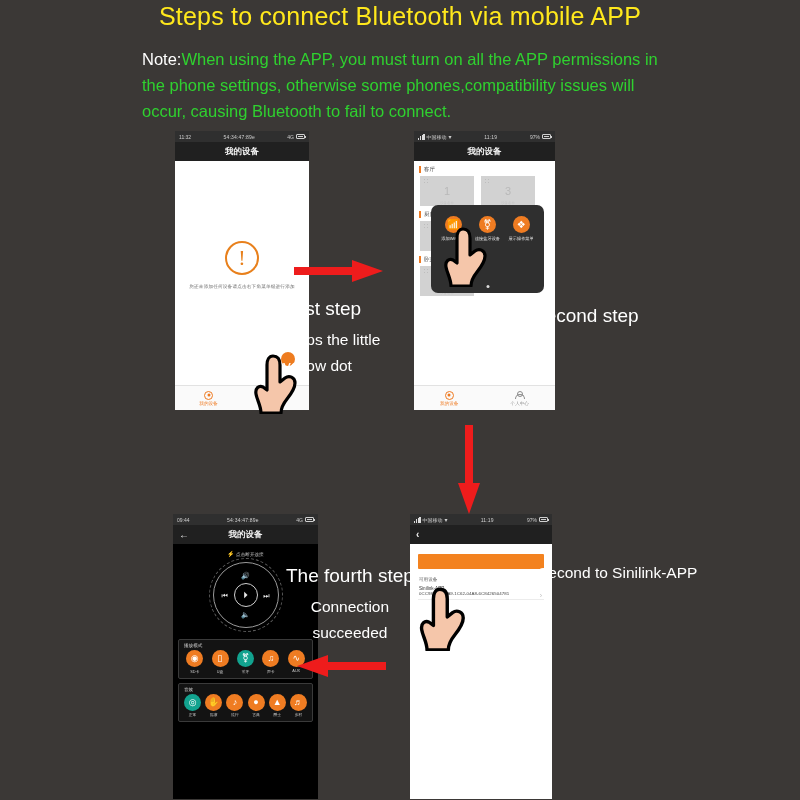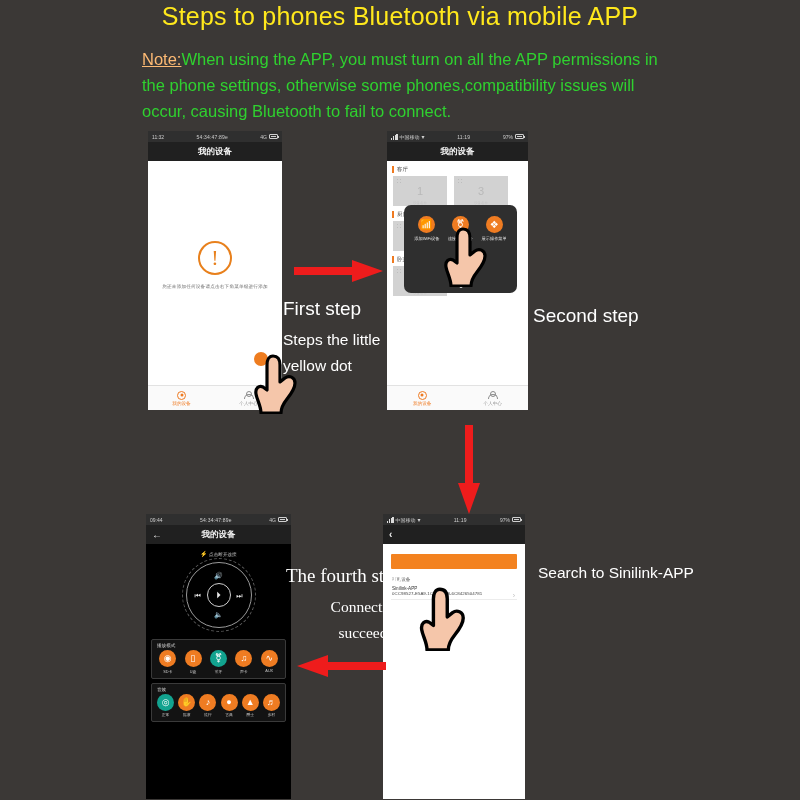--- a/index.html
+++ b/index.html
@@ -18,27 +18,28 @@
     color: #ffe81c;
     font-size: 25px;
     font-weight: 400;
     letter-spacing: .2px;
   }
   #note-block {
     position: absolute; left: 142px; top: 46px; width: 530px;
     font-size: 16.5px; line-height: 26px;
     color: #2fd12f;
   }
-  #note-label { color: #fdba74; text-decoration: underline; }
+  #note-label { color: #ffffff; }
 
   
   .phone {
     position: absolute;
     background: #ffffff;
     overflow: hidden;
+    margin-left: 27px;
   }
 
   .statusbar {
     height: 11px;
     background: #2f2f2f;
     color: #cfcfcf;
     font-size: 5px;
     display: flex; align-items: center;
     padding: 0 4px;
     gap: 2px;
@@ -234,30 +235,30 @@
   .arrow svg { display: block; }
 
   
   .caption { position: absolute; color: #ffffff; }
   .cap-head { font-size: 19px; margin-bottom: 7px; }
   .cap-line { font-size: 15.5px; line-height: 26px; }
 
   #cap1 { left: 283px; top: 298px; text-align: left; }
   #cap2 { left: 533px; top: 305px; text-align: right; }
   #cap3 { left: 538px; top: 560px; text-align: left; }
-  #cap4 { left: 286px; top: 565px; text-align: right; font-family: Liberation Serif, serif; }
+  #cap4 { left: 286px; top: 565px; text-align: center; }
 
   
   .hand { position: absolute; }
   .hand svg { display: block; }
 </style>
 </head>
 <body>
 
-<div id="page-title">Steps to phones Bluetooth via mobile APP</div>
+<div id="page-title">Steps to connect Bluetooth via mobile APP</div>
 
 <div id="note-block">
   <span id="note-label">Note:</span><span>When using the APP, you must turn on all the APP permissions in the phone settings, otherwise some phones,compatibility issues will occur, causing Bluetooth to fail to connect.</span>
 </div>
 
 <div class="phone" id="phone1">
   <div class="statusbar">
     <span class="sb-left">11:32</span>
     <span class="sb-mid">54:34:47:89e</span>
     <span class="sb-right">
@@ -516,21 +517,21 @@
   <div class="cap-head">First step</div>
   <div class="cap-line">Steps the little</div>
   <div class="cap-line">yellow dot</div>
 </div>
 
 <div class="caption" id="cap2">
   <div class="cap-head">Second step</div>
 </div>
 
 <div class="caption" id="cap3">
-  <div class="cap-line">Search to Sinilink-APP</div>
+  <div class="cap-line">Second to Sinilink-APP</div>
 </div>
 
 <div class="caption" id="cap4">
   <div class="cap-head">The fourth step</div>
   <div class="cap-line">Connection</div>
   <div class="cap-line">succeeded</div>
 </div>
 
 <div class="hand" style="left:253px; top:352px;">
   <svg width="46" height="62" viewBox="0 0 46 62">

